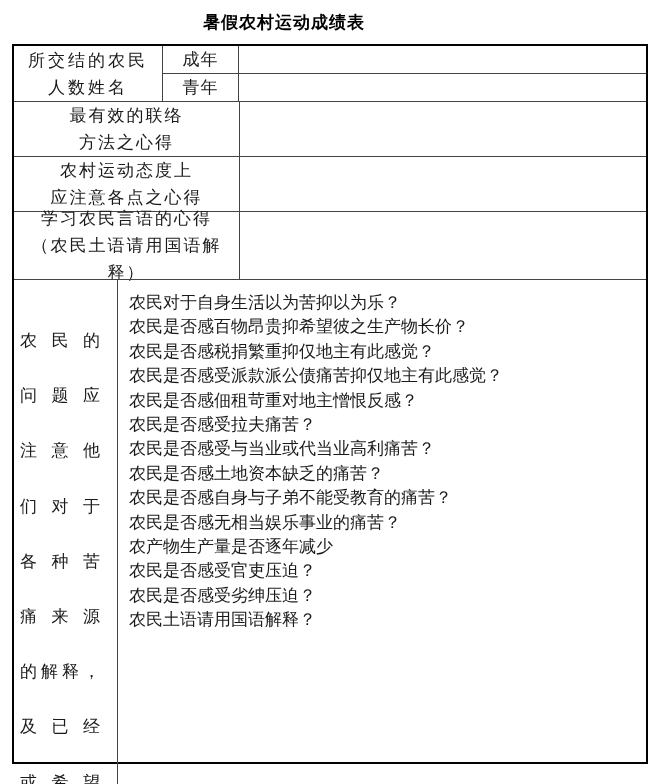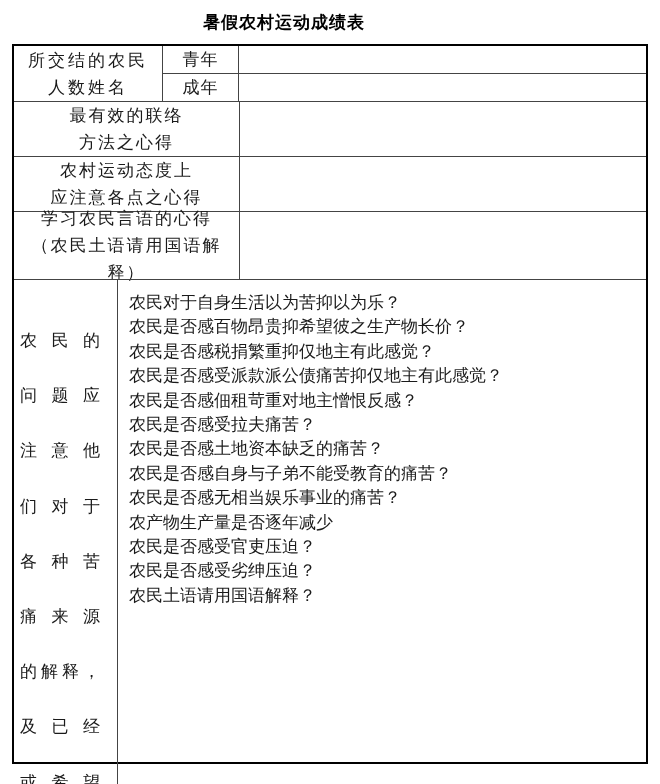--- a/index.html
+++ b/index.html
@@ -78,26 +78,26 @@
   <div class="doc-title">暑假农村运动成绩表</div>
 
   <div class="form-table">
 
     <div class="row row1">
       <div class="v center-cell r1-label">所交结的农民
 人数姓名</div>
       <div class="r1-right">
 
           <div class="sub-row">
-            <div class="v center-cell sub-label">青年</div>
+            <div class="v center-cell sub-label">成年</div>
             <div class="sub-field"></div>
           </div>
 
           <div class="sub-row">
-            <div class="v center-cell sub-label">成年</div>
+            <div class="v center-cell sub-label">青年</div>
             <div class="sub-field"></div>
           </div>
         </div>
     </div>
 
     <div class="row row2">
       <div class="v center-cell mid-label">最有效的联络
 方法之心得</div>
       <div class="mid-field"></div>
     </div>
@@ -149,20 +149,21 @@
 
           <div class="question-line">农民是否感税捐繁重抑仅地主有此感觉？</div>
 
           <div class="question-line">农民是否感受派款派公债痛苦抑仅地主有此感觉？</div>
 
           <div class="question-line">农民是否感佃租苛重对地主憎恨反感？</div>
 
           <div class="question-line">农民是否感受拉夫痛苦？</div>
 
 
+          <div class="question-line">农民是否感受与当业或代当业高利痛苦？</div>
 
           <div class="question-line">农民是否感土地资本缺乏的痛苦？</div>
 
           <div class="question-line">农民是否感自身与子弟不能受教育的痛苦？</div>
 
           <div class="question-line">农民是否感无相当娱乐事业的痛苦？</div>
 
           <div class="question-line">农产物生产量是否逐年减少</div>
 
           <div class="question-line">农民是否感受官吏压迫？</div>

